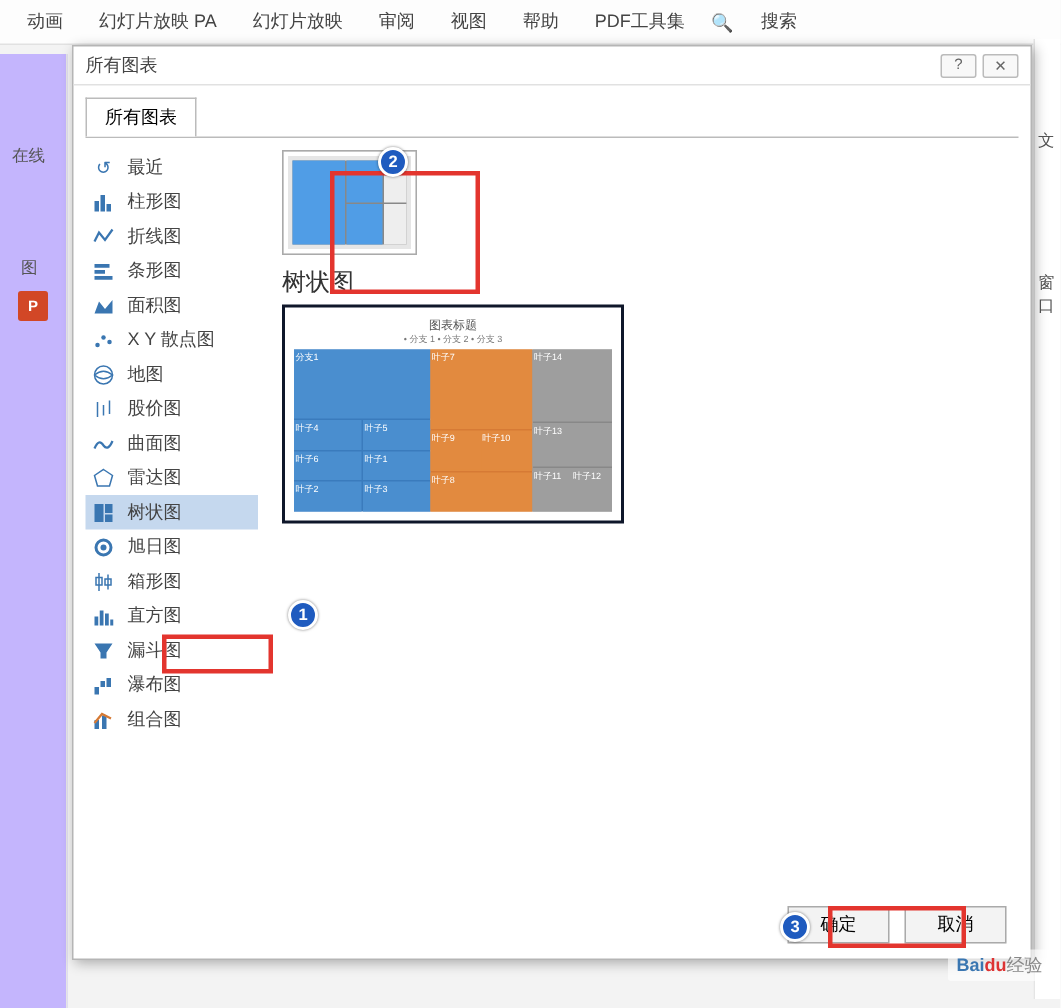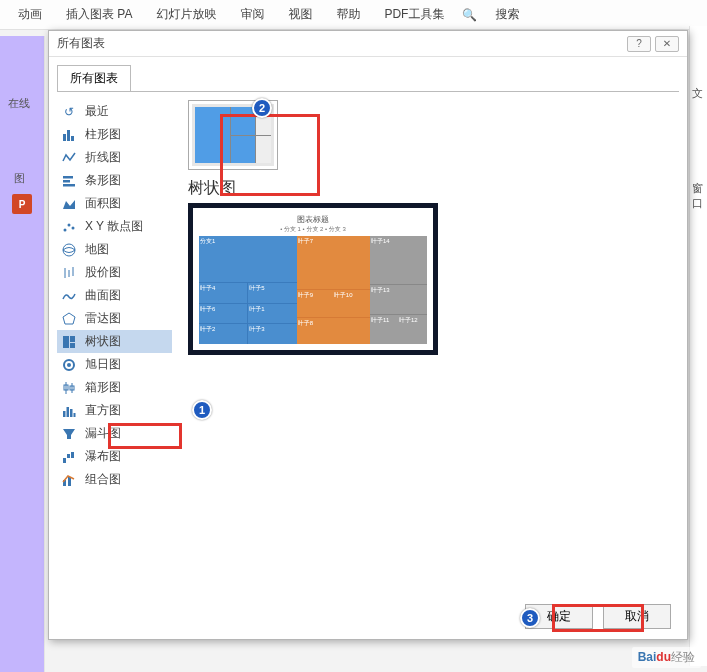--- a/index.html
+++ b/index.html
@@ -36,50 +36,50 @@
 .ic svg { width: 14px; height: 14px; }
 
 .right-area { flex: 1; padding: 8px 12px; position: relative; }
 .thumb-box { width: 90px; height: 70px; border: 1px solid #aaa; background: #e6e6e6; padding: 6px; margin-bottom: 8px; box-shadow: inset 0 0 0 3px #fff; }
 .thumb-inner { width: 100%; height: 100%; display: grid; grid-template-columns: 1.4fr 1fr 0.6fr; grid-template-rows: 1fr 1fr; gap: 1px; background: #888; }
 .thumb-inner div { background: #509de6; }
 .thumb-inner div:nth-child(3), .thumb-inner div:nth-child(5), .thumb-inner div:nth-child(6) { background: #eee; }
 .thumb-inner .a { grid-row: span 2; }
 
 .preview-title { font-size: 16px; color: #333; margin-bottom: 4px; }
-.preview-box { width: 250px; border: 5px solid #0f172a; padding: 6px; background: #fff; }
+.preview-box { width: 228px; border: 2px solid #0f172a; padding: 6px; background: #fff; }
 .preview-ct { font-size: 8px; text-align: center; color: #555; }
 .preview-legend { font-size: 6px; text-align: center; color: #777; }
 .preview-tree { display: flex; height: 108px; margin-top: 2px; font-size: 6px; color: #fff; }
 .s1 { flex: 1.2; display: grid; grid-template-columns: 1fr 1fr; grid-template-rows: 1.4fr 0.6fr 0.6fr 0.6fr; background: #3a7bbd; gap: 1px; }
 .s1 div { background: #4a8ecf; padding: 1px; }
 .s1 .big { grid-column: span 2; }
 .s2 { flex: 0.9; display: grid; grid-template-rows: 1fr 0.5fr 0.5fr; background: #d67a35; gap: 1px; }
 .s2 div { background: #e28a3f; padding: 1px; }
 .s2 .r2 { display: flex; gap: 1px; } .s2 .r2 span { flex:1; background:#e28a3f; }
 .s3 { flex: 0.7; display: grid; grid-template-rows: 1fr 0.6fr 0.6fr; background: #888; gap: 1px; }
 .s3 div { background: #9e9e9e; padding: 1px; }
 .s3 .r2 { display:flex; gap:1px; } .s3 .r2 span { flex:1; background:#9e9e9e; }
 
 .dialog-footer { position: absolute; bottom: 10px; right: 16px; display: flex; gap: 10px; }
 .btn { min-width: 68px; padding: 3px 14px; font-size: 12px; border: 1px solid #aaa; background: #f3f3f3; cursor: pointer; margin-top: 12px; }
 
 
 .anno-box { position: absolute; border: 3px solid #e3352e; pointer-events: none; }
 .anno-circle { position: absolute; width: 20px; height: 20px; border-radius: 50%; background: #1f5bbf; border: 2px solid #fff; box-shadow: 0 0 2px rgba(0,0,0,0.5); color: #fff; font-size: 11px; font-weight: bold; display: flex; align-items: center; justify-content: center; pointer-events: none; }
 
-.watermark { position: absolute; right: 6px; bottom: 4px; font-size: 12px; background: rgba(255,255,255,0.6); padding: 2px 6px; border-radius: 2px; color: #888; }
+.watermark { position: absolute; right: 6px; bottom: 18px; font-size: 12px; background: rgba(255,255,255,0.6); padding: 2px 6px; border-radius: 2px; color: #888; }
 .watermark b { color: #d33; }
 </style>
 </head>
 <body>
 
 <div class="ribbon-tabs">
   <span>动画</span>
-  <span>插入图表 PA</span>
+  <span>幻灯片放映 PA</span>
   <span>幻灯片放映</span>
   <span>审阅</span>
   <span>视图</span>
   <span>帮助</span>
   <span>PDF工具集</span>
   <span class="search-icon">🔍</span>
   <span class="search">搜索</span>
 </div>
 
 <div class="left-strip">

